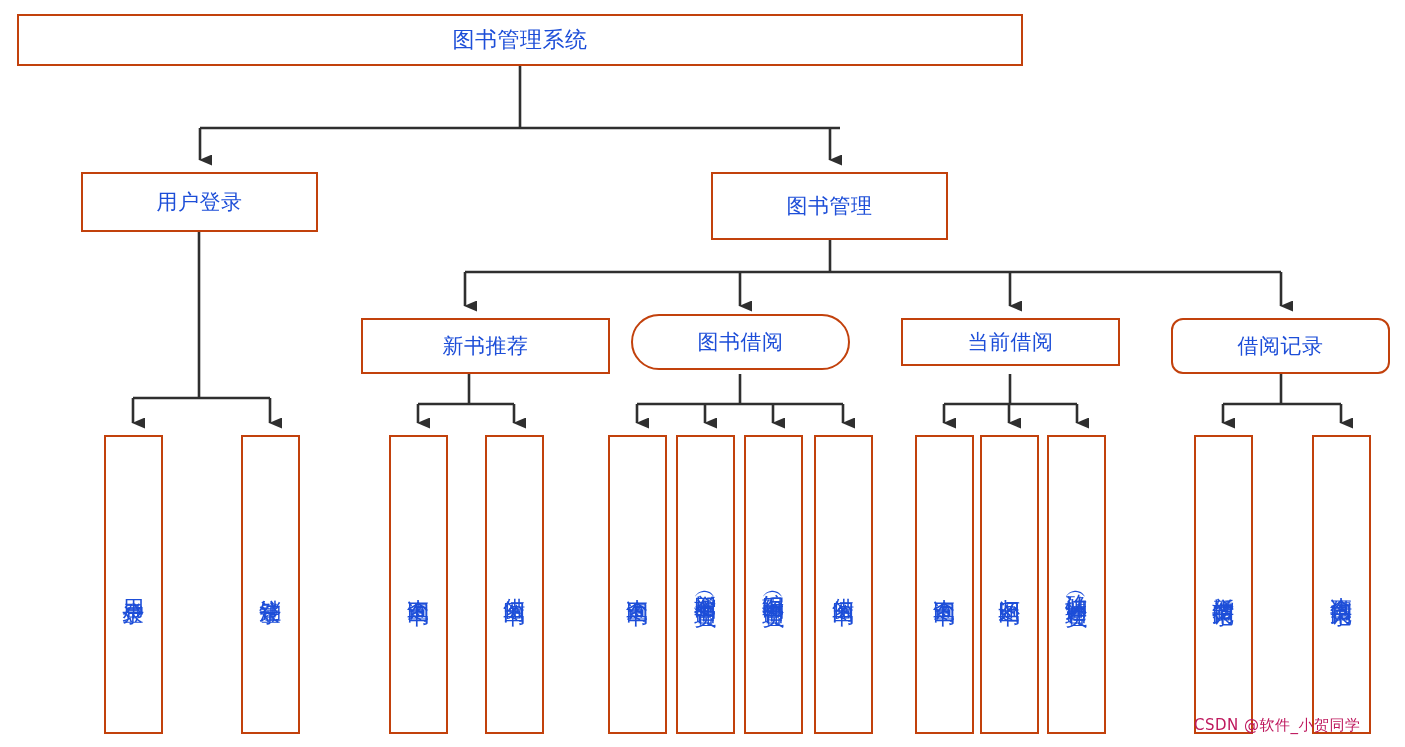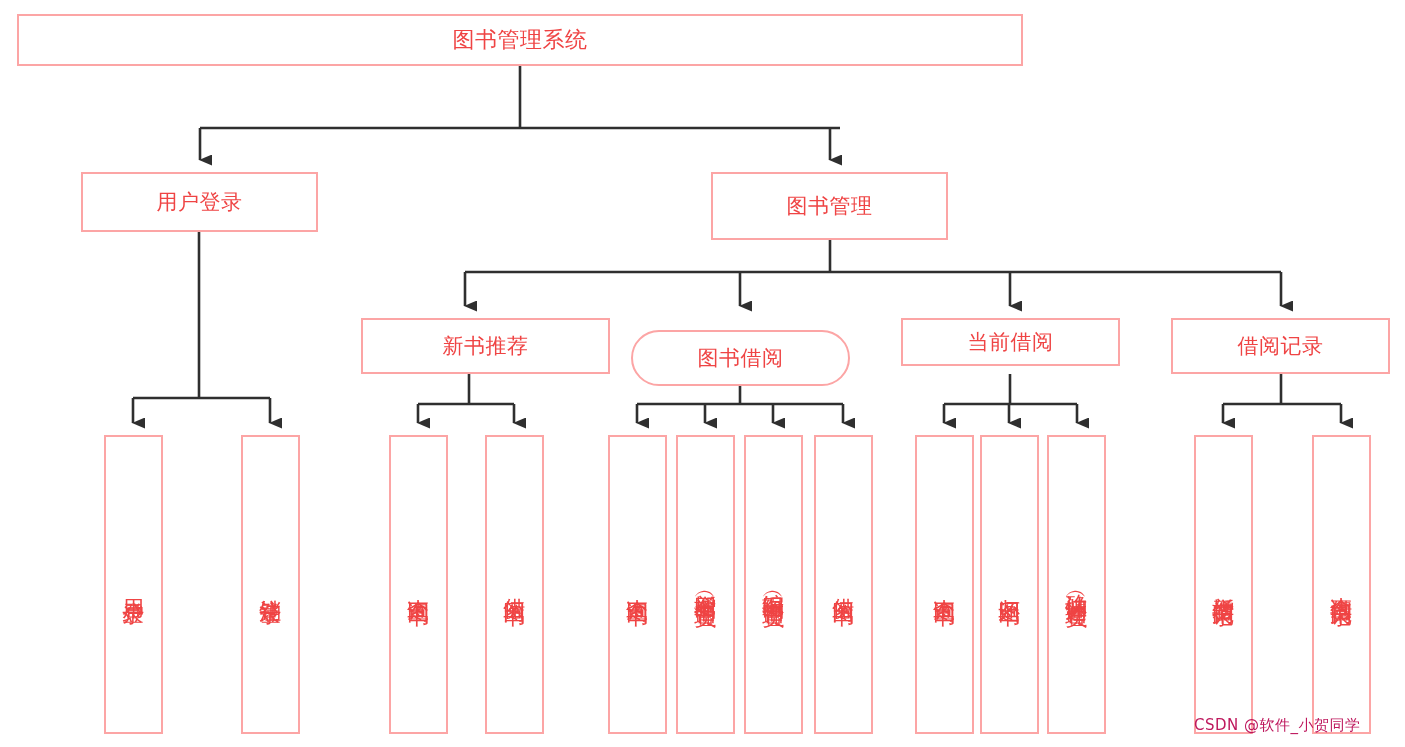--- a/index.html
+++ b/index.html
@@ -18,25 +18,25 @@
   svg.wires{
     position:absolute;
     left:0; top:0;
     width:1405px; height:747px;
     pointer-events:none;
   }
   .node{
     position:absolute;
     box-sizing:border-box;
     background:#ffffff;
-    border:2px solid #fca5a5;
+    border:2px solid #c2410c;
     display:flex;
     align-items:center;
     justify-content:center;
-    color:#ef4444;
+    color:#1d4ed8;
   }
   .node .cap{
     display:block;
     text-align:center;
     line-height:1.18;
     letter-spacing:0.5px;
   }
   
   .node.horiz .cap{
     font-size:21px;
@@ -128,27 +128,27 @@
   <div class="node horiz" style="left:81px; top:172px; width:237px; height:60px;">
     <span class="cap">用户登录</span>
   </div>
   <div class="node horiz" style="left:711px; top:172px; width:237px; height:68px;">
     <span class="cap">图书管理</span>
   </div>
 
   <div class="node horiz" style="left:361px; top:318px; width:249px; height:56px;">
     <span class="cap">新书推荐</span>
   </div>
-  <div class="node horiz" style="left:631px; top:330px; width:219px; height:56px;border-radius:28px;">
+  <div class="node horiz" style="left:631px; top:314px; width:219px; height:56px;border-radius:28px;">
     <span class="cap">图书借阅</span>
   </div>
   <div class="node horiz" style="left:901px; top:318px; width:219px; height:48px;">
     <span class="cap">当前借阅</span>
   </div>
-  <div class="node horiz" style="left:1171px; top:318px; width:219px; height:56px;">
+  <div class="node horiz" style="left:1171px; top:318px; width:219px; height:56px;border-radius:12px;">
     <span class="cap">借阅记录</span>
   </div>
 
   <div class="node vert" style="left:104px; top:435px; width:59px; height:299px;">
     <span class="cap">用户登录</span>
   </div>
   <div class="node vert" style="left:241px; top:435px; width:59px; height:299px;">
     <span class="cap">注销登录</span>
   </div>
 

